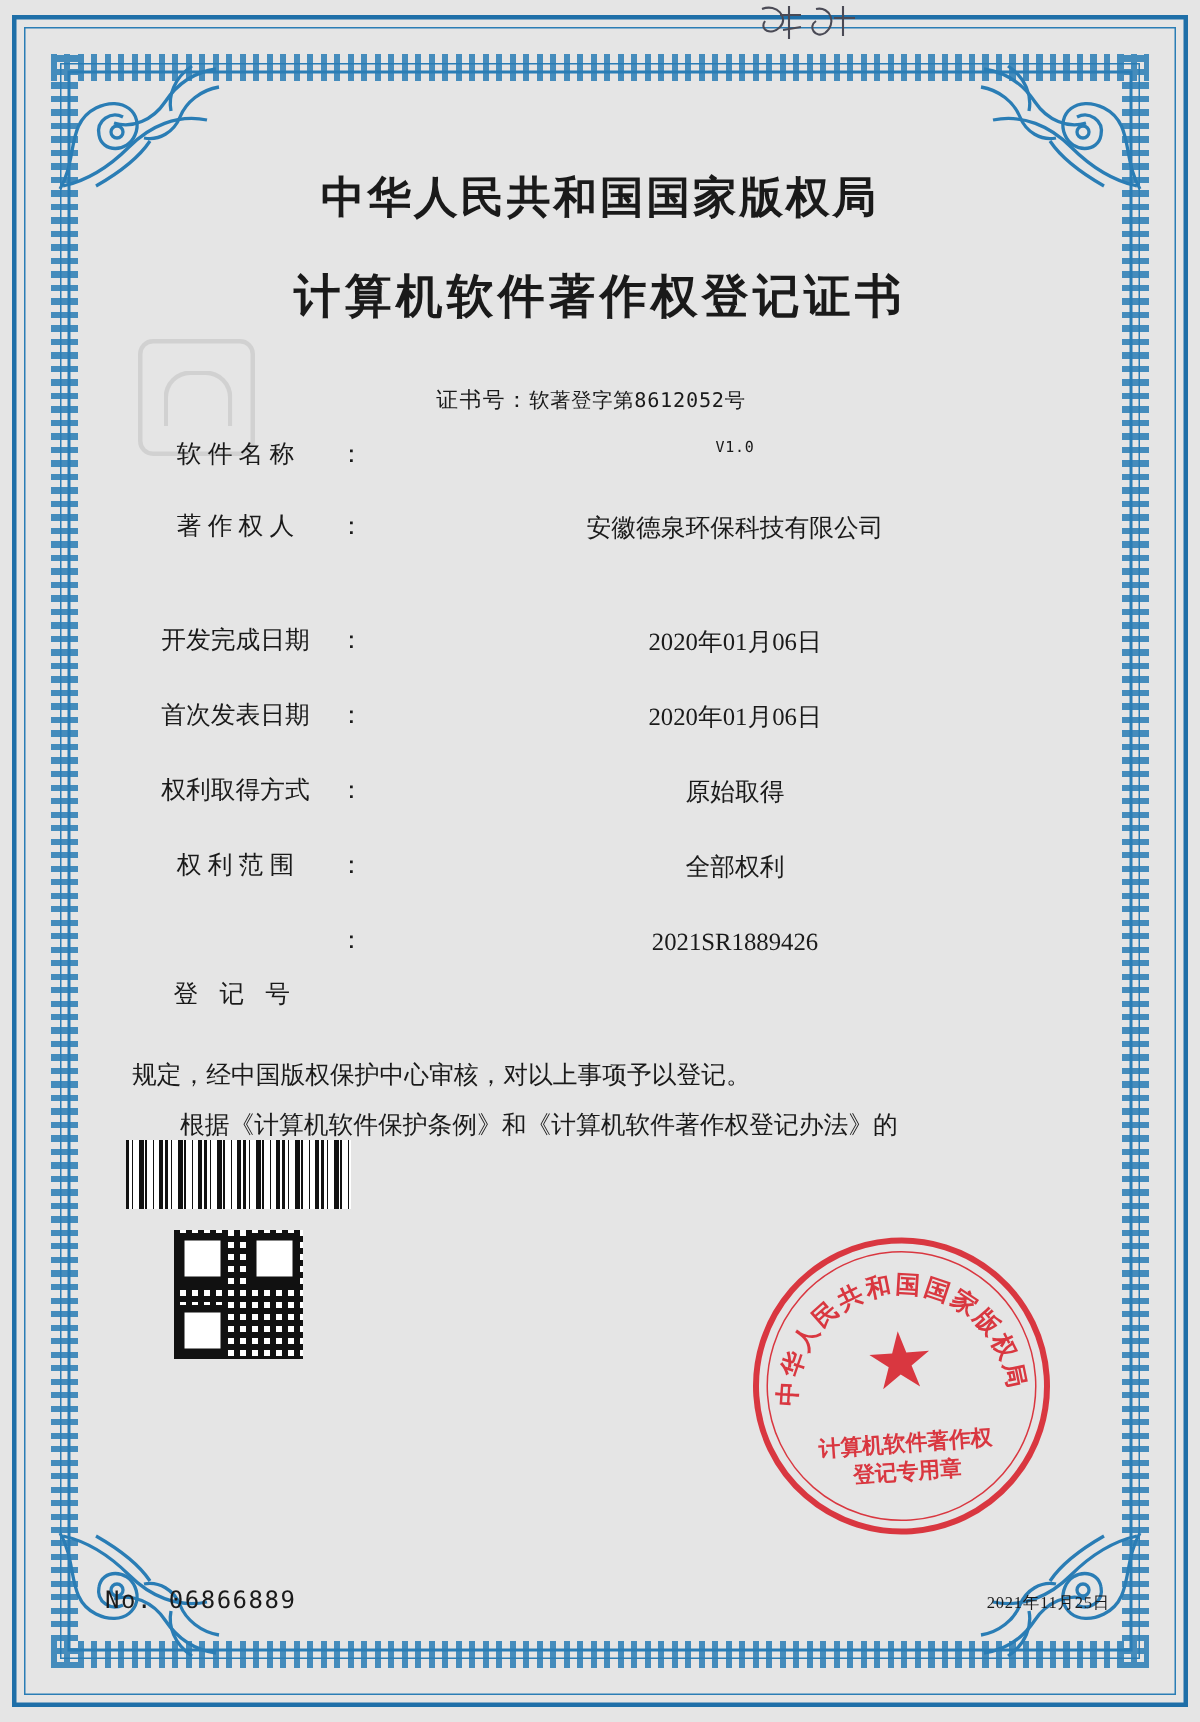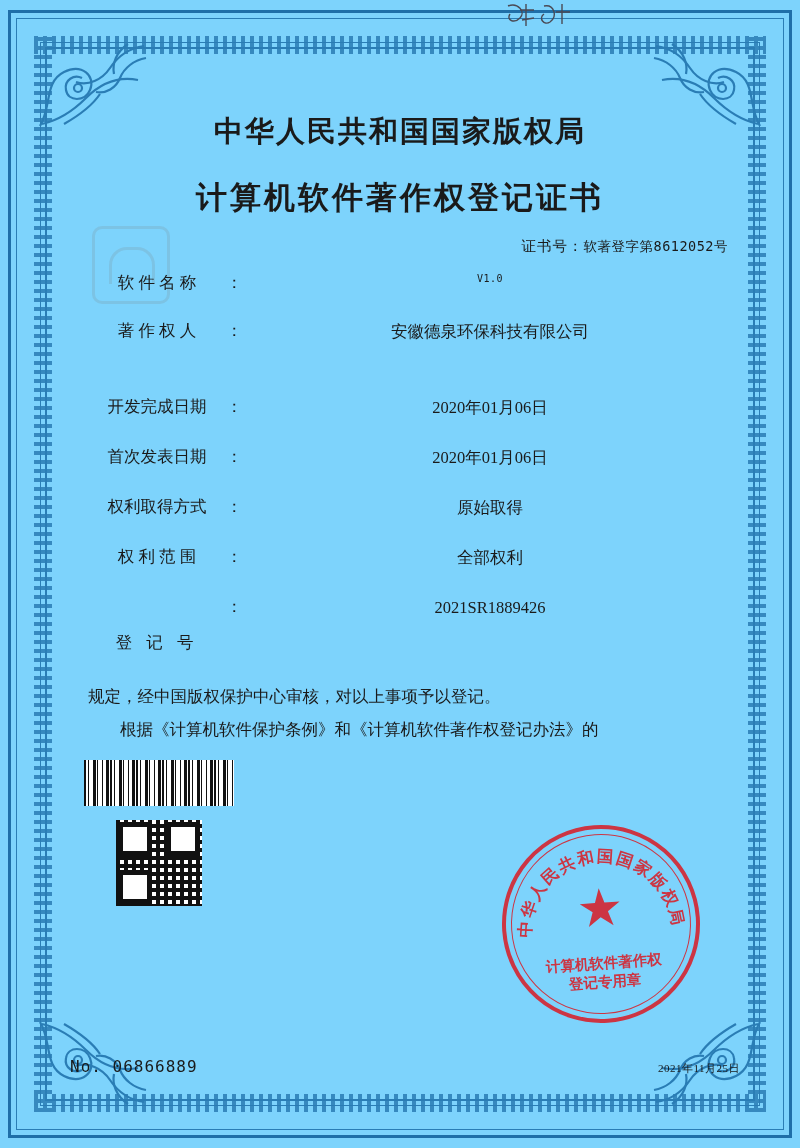--- a/index.html
+++ b/index.html
@@ -12,21 +12,21 @@
     background: #fdfcf8;
     font-family: "Liberation Serif", "DejaVu Serif", serif;
     color: #1a1a1a;
     overflow: hidden;
   }
 
   .page {
     position: relative;
     width: 800px;
     height: 1148px;
-    background: #7dd3fc;
+    background: #e5e5e5;
   }
 
   
   .border-outer {
     position: absolute;
     left: 8px;
     top: 10px;
     right: 8px;
     bottom: 10px;
     border: 3px solid #1f6fa8;
@@ -110,23 +110,23 @@
   .title-sub {
     text-align: center;
     font-size: 31px;
     font-weight: bold;
     letter-spacing: 3px;
     margin-top: 25px;
     font-family: Liberation Serif, serif;
   }
 
   .cert-no {
-    text-align: right;
+    text-align: center;
     font-size: 14.5px;
-    margin-top: 18px;
+    margin-top: 38px;
     padding-right: 12px;
     letter-spacing: 0.5px;
   }
   .cert-no .lbl { letter-spacing: 1px; }
   .cert-no .val { font-family: "DejaVu Sans Mono", monospace; font-size: 13.5px; }
 
   .fields {
     margin-top: 16px;
     padding-left: 28px;
   }

